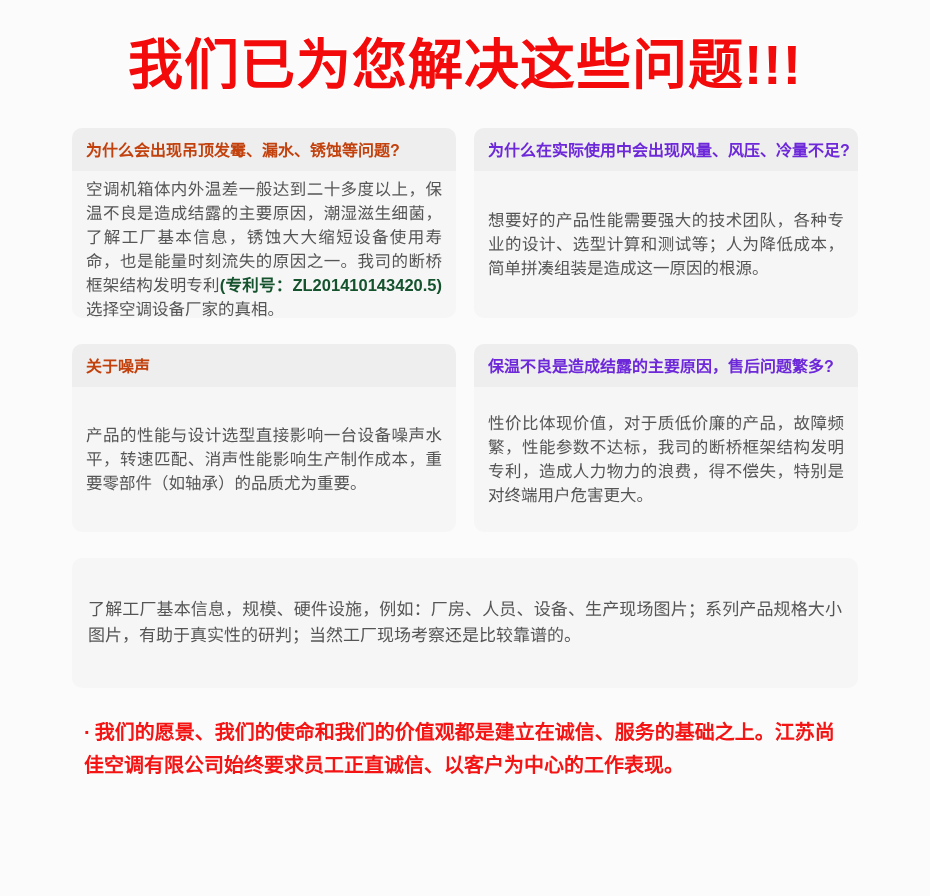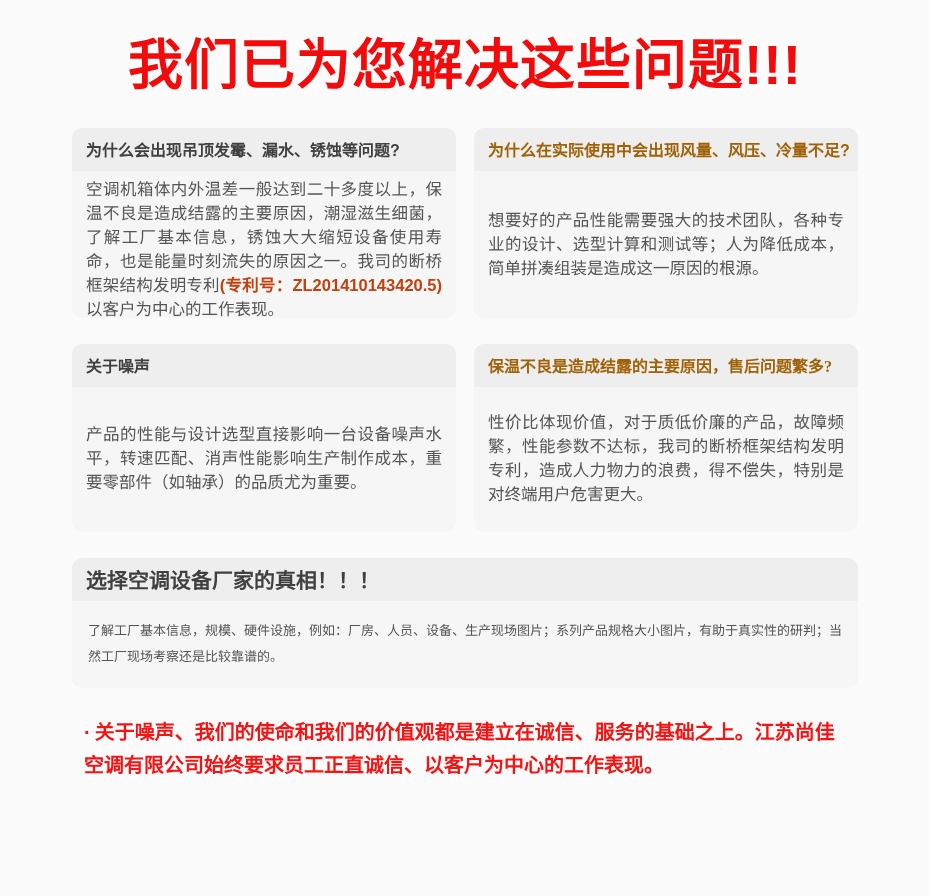--- a/index.html
+++ b/index.html
@@ -30,47 +30,47 @@
     row-gap:26px;
   }
   .card{
     background:#f6f6f7;
     border-radius:10px;
     overflow:hidden;
     display:flex;
     flex-direction:column;
   }
   .card.h1{height:190px;}
-  .card.h2{height:188px;font-family:Liberation Serif, serif;}
+  .card.h2{height:188px;}
   .card.wide{height:130px;margin-top:26px;}
   .card-header{
     background:#eeeeef;
     min-height:43px;
     display:flex;
     align-items:center;
     padding:0 14px;
     font-weight:bold;
     font-size:16px;
     white-space:nowrap;
   }
   .card.wide .card-header{font-size:21px;}
-  .accent-blue .card-header{color:#404040;}
-  .accent-green .card-header{color:#a16207;}
+  .accent-blue .card-header{color:#c2410c;}
+  .accent-green .card-header{color:#6d28d9;}
   .card-body{
     flex:1;
     display:flex;
     align-items:center;
     padding:6px 14px;
     font-size:16.5px;
     line-height:24px;
     color:#555555;
     text-align:justify;
   }
-  .card.wide .card-body{font-size:13px;line-height:26px;padding:6px 16px;}
-  .patent-bold{font-weight:bold;color:#c2410c;}
+  .card.wide .card-body{font-size:17px;line-height:26px;padding:6px 16px;}
+  .patent-bold{font-weight:bold;color:#14532d;}
   .footer{
     padding:28px 84px 0 84px;
     color:#f41414;
     font-weight:bold;
     font-size:20px;
     line-height:33px;
   }
   .footer p{margin:0 0 1px 0;}
   .bullet{margin-right:4px;}
 </style>
@@ -79,21 +79,21 @@
 
 <h1 class="page-title">我们已为您解决这些问题!!!</h1>
 
 <div class="content">
 
   <div class="card-grid">
 
     <div class="card h1 accent-blue">
       <div class="card-header">为什么会出现吊顶发霉、漏水、锈蚀等问题?</div>
       <div class="card-body">
-        <div><span>空调机箱体内外温差一般达到二十多度以上，保温不良是造成结露的主要原因，潮湿滋生细菌，了解工厂基本信息，锈蚀大大缩短设备使用寿命，也是能量时刻流失的原因之一。我司的断桥框架结构发明专利</span><span class="patent-bold">(专利号：ZL201410143420.5)</span><span>以客户为中心的工作表现。</span></div>
+        <div><span>空调机箱体内外温差一般达到二十多度以上，保温不良是造成结露的主要原因，潮湿滋生细菌，了解工厂基本信息，锈蚀大大缩短设备使用寿命，也是能量时刻流失的原因之一。我司的断桥框架结构发明专利</span><span class="patent-bold">(专利号：ZL201410143420.5)</span><span>选择空调设备厂家的真相。</span></div>
       </div>
     </div>
 
     <div class="card h1 accent-green">
       <div class="card-header">为什么在实际使用中会出现风量、风压、冷量不足?</div>
       <div class="card-body">
         <div>想要好的产品性能需要强大的技术团队，各种专业的设计、选型计算和测试等；人为降低成本，简单拼凑组装是造成这一原因的根源。</div>
       </div>
     </div>
 
@@ -107,23 +107,22 @@
     <div class="card h2 accent-green">
       <div class="card-header">保温不良是造成结露的主要原因，售后问题繁多?</div>
       <div class="card-body">
         <div>性价比体现价值，对于质低价廉的产品，故障频繁，性能参数不达标，我司的断桥框架结构发明专利，造成人力物力的浪费，得不偿失，特别是对终端用户危害更大。</div>
       </div>
     </div>
 
   </div>
 
   <div class="card wide accent-blue">
-    <div class="card-header">选择空调设备厂家的真相！！！</div>
     <div class="card-body">
       <div>了解工厂基本信息，规模、硬件设施，例如：厂房、人员、设备、生产现场图片；系列产品规格大小图片，有助于真实性的研判；当然工厂现场考察还是比较靠谱的。</div>
     </div>
   </div>
 
 </div>
 
 <div class="footer">
-  <p><span class="bullet">·</span><span>关于噪声、我们的使命和我们的价值观都是建立在诚信、服务的基础之上。江苏尚佳空调有限公司始终要求员工正直诚信、以客户为中心的工作表现。</span></p>
+  <p><span class="bullet">·</span><span>我们的愿景、我们的使命和我们的价值观都是建立在诚信、服务的基础之上。江苏尚佳空调有限公司始终要求员工正直诚信、以客户为中心的工作表现。</span></p>
 </div>
 
 </body></html>

